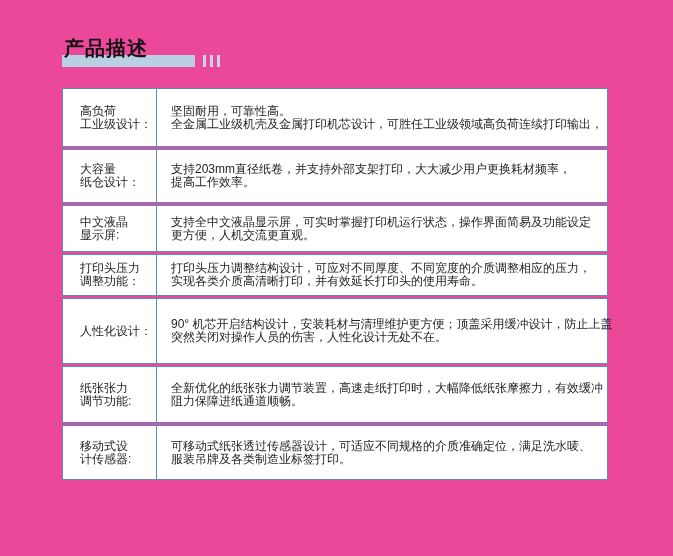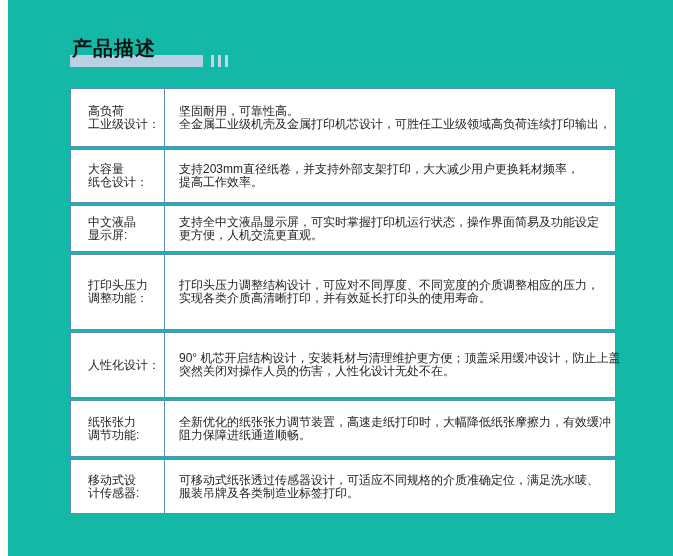--- a/index.html
+++ b/index.html
@@ -1,20 +1,20 @@
 <!DOCTYPE html>
 <html><head>
 <meta charset="utf-8">
 <style>
   html, body { margin:0; padding:0; background:#ffffff; }
   body {
     width:673px; height:556px; position:relative; overflow:hidden;
     font-family:"Liberation Sans","DejaVu Sans",sans-serif;
   }
-  .page { position:absolute; inset:0; background:#14b8a6;margin-left:8px; }
+  .page { position:absolute; inset:0; background:#ec4899; }
 
   
   .title-hl { position:absolute; left:62px; top:55px; width:133px; height:12px; background:#b9cfe3; }
   .page-title {
     position:absolute; left:64px; top:35px; margin:0;
     font-size:20px; font-weight:700; color:#141414; letter-spacing:1px;
     z-index:2;
   }
   .deco-bars { position:absolute; left:203px; top:55px; display:flex; gap:4px; }
   .deco-bars span { width:3px; height:12px; background:#c3d5e7; }
@@ -75,21 +75,21 @@
       <div class="cell label">
         <div class="line">中文液晶</div>
         <div class="line">显示屏:</div>
       </div>
       <div class="cell desc">
         <div class="line">支持全中文液晶显示屏，可实时掌握打印机运行状态，操作界面简易及功能设定</div>
         <div class="line">更方便，人机交流更直观。</div>
       </div>
     </div>
 
-    <div class="row" style="height:76px">
+    <div class="row" style="height:42px">
       <div class="cell label">
         <div class="line">打印头压力</div>
         <div class="line">调整功能：</div>
       </div>
       <div class="cell desc">
         <div class="line">打印头压力调整结构设计，可应对不同厚度、不同宽度的介质调整相应的压力，</div>
         <div class="line">实现各类介质高清晰打印，并有效延长打印头的使用寿命。</div>
       </div>
     </div>
 

